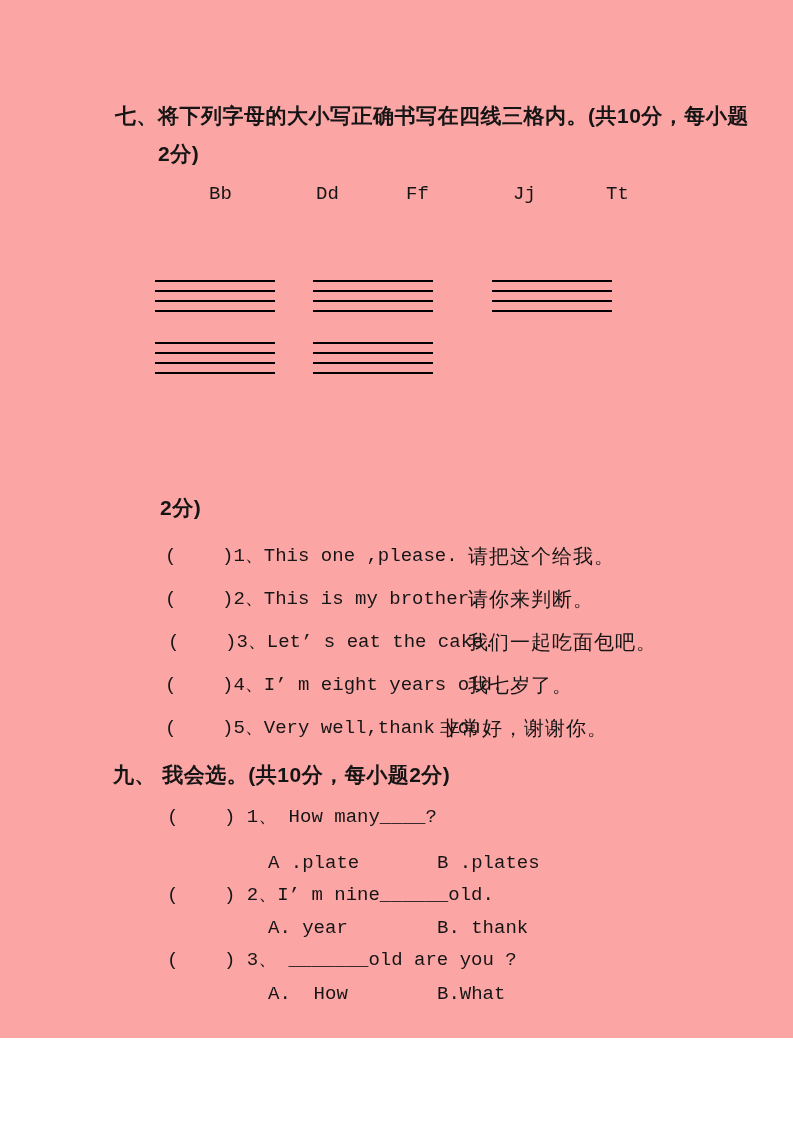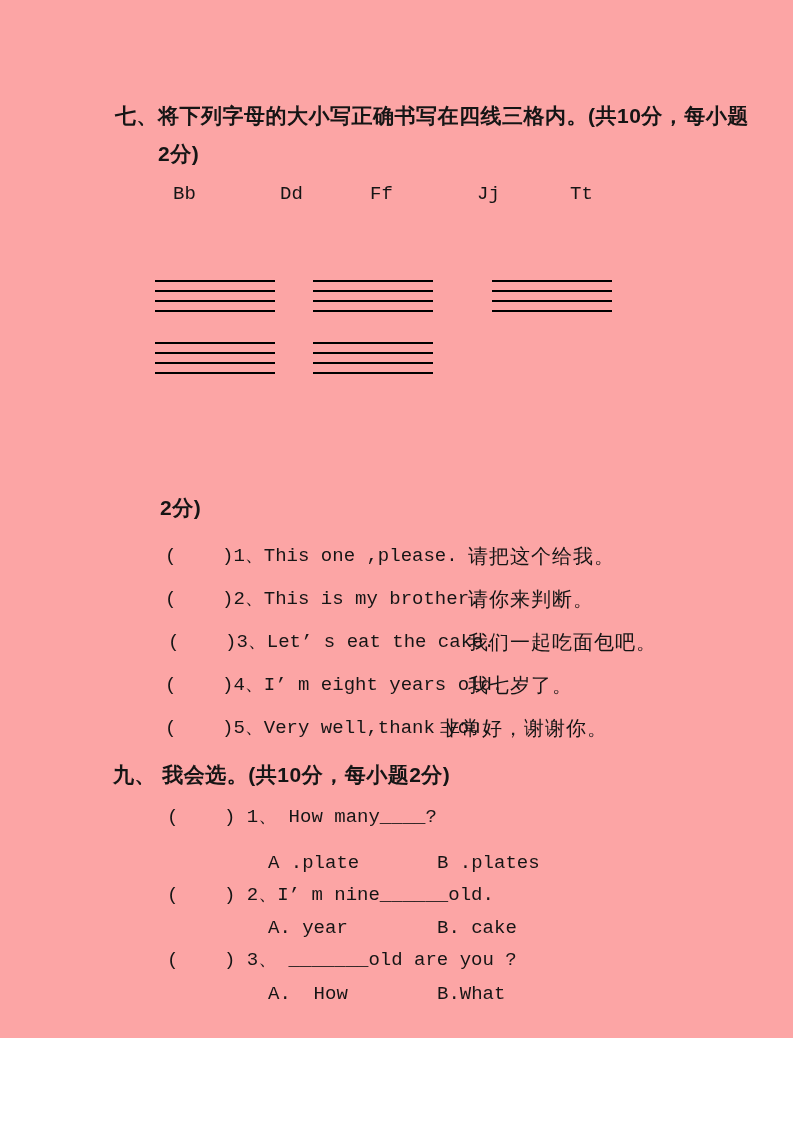--- a/index.html
+++ b/index.html
@@ -34,20 +34,21 @@
     line-height: 23px;
     white-space: pre;
     letter-spacing: 1px;
   }
   .letter {
     position: absolute;
     top: 183px;
     font-family: "Liberation Mono", "DejaVu Sans Mono", monospace;
     font-size: 19px;
     white-space: pre;
+    margin-left: 36px;
   }
   .grid {
     position: absolute;
     width: 120px;
   }
   .grid .gl {
     height: 2px;
     background: #000000;
     margin-bottom: 8px;
   }
@@ -125,21 +126,21 @@
   <div class="heading" style="left:113px; top:762px;">九、 我会选。(共10分，每小题2分)</div>
 
   <div>
     <span class="mono" style="left:167px; top:806px;">(    ) 1、 How many____?</span>
     <span class="mono" style="left:268px; top:852px;">A .plate</span>
     <span class="mono" style="left:437px; top:852px;">B .plates</span>
   </div>
   <div>
     <span class="mono" style="left:167px; top:884px;">(    ) 2、I’ m nine______old.</span>
     <span class="mono" style="left:268px; top:917px;">A. year</span>
-    <span class="mono" style="left:437px; top:917px;">B. cake</span>
+    <span class="mono" style="left:437px; top:917px;">B. thank</span>
   </div>
   <div>
     <span class="mono" style="left:167px; top:949px;">(    ) 3、 _______old are you ?</span>
     <span class="mono" style="left:268px; top:983px;">A.  How</span>
     <span class="mono" style="left:437px; top:983px;">B.What</span>
   </div>
 
 </div>
 
 </body></html>

